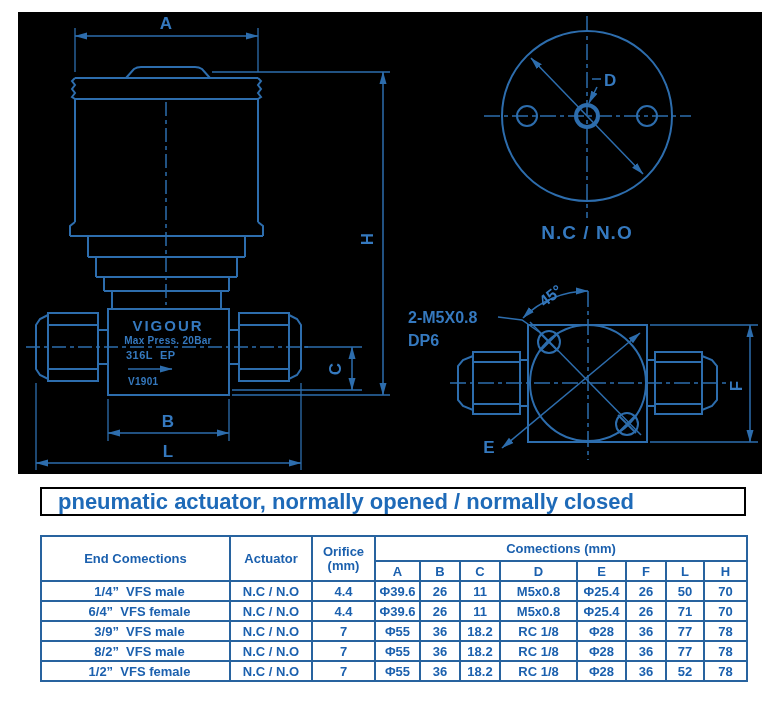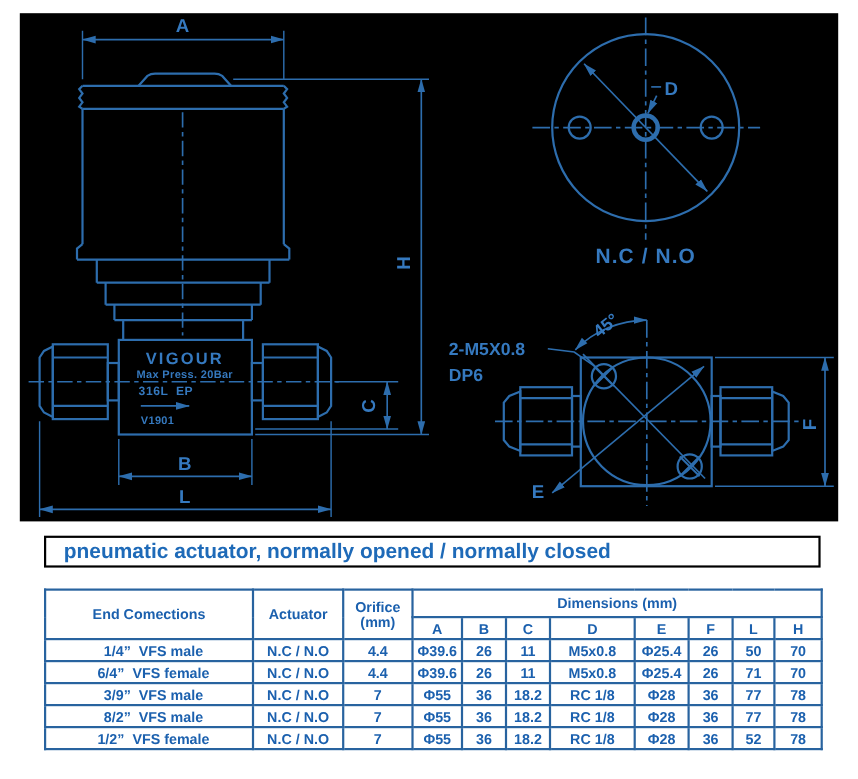--- a/index.html
+++ b/index.html
@@ -14,21 +14,21 @@
   svg text{white-space:pre;font-family:"Liberation Sans",sans-serif;fill:var(--dtxt);font-weight:bold;}
   .dimlbl{font-size:17px;}
   .caption{font-size:19px;letter-spacing:1px;}
   .callout{font-size:16px;}
   .brand{font-size:15px;letter-spacing:2px;}
   .small{font-size:10px;letter-spacing:0.3px;}
   .mid{font-size:11px;letter-spacing:0.5px;}
 
   .sheet{position:absolute;left:40px;top:487px;width:706px;}
   .tbl-title{box-sizing:border-box;height:29px;border:2px solid #000;display:flex;align-items:center;
-             padding-left:16px;font-weight:bold;font-size:19px;color:#1e6ab8;}
+             padding-left:16px;font-weight:bold;font-size:22px;color:#1e6ab8;}
   table.spec{border-collapse:collapse;table-layout:fixed;width:706px;margin-top:19px;}
   table.spec th,table.spec td{box-sizing:border-box;border:2px solid var(--tb);padding:0;height:20px;
              font-weight:bold;font-size:13px;color:var(--tt);text-align:center;overflow:hidden;}
   table.spec th.hdr-top{height:25px;}
   table.spec .left{text-align:center;padding-left:8px;white-space:pre;}
   table.spec .two-line{line-height:14px;}
 </style>
 </head>
 <body>
 
@@ -172,21 +172,21 @@
           <col style="width:43px">
       </colgroup>
       <thead>
         <tr>
           <th class="hdr-top" rowspan="2">End Comections</th>
           <th class="hdr-top" rowspan="2">Actuator</th>
           <th class="hdr-top two-line" rowspan="2">
             <span>Orifice</span><br>
             <span>(mm)</span>
           </th>
-          <th class="hdr-top" colspan="8">Dimensions (mm)</th>
+          <th class="hdr-top" colspan="8">Comections (mm)</th>
         </tr>
         <tr>
           <th>A</th>
           <th>B</th>
           <th>C</th>
           <th>D</th>
           <th>E</th>
           <th>F</th>
           <th>L</th>
           <th>H</th>

